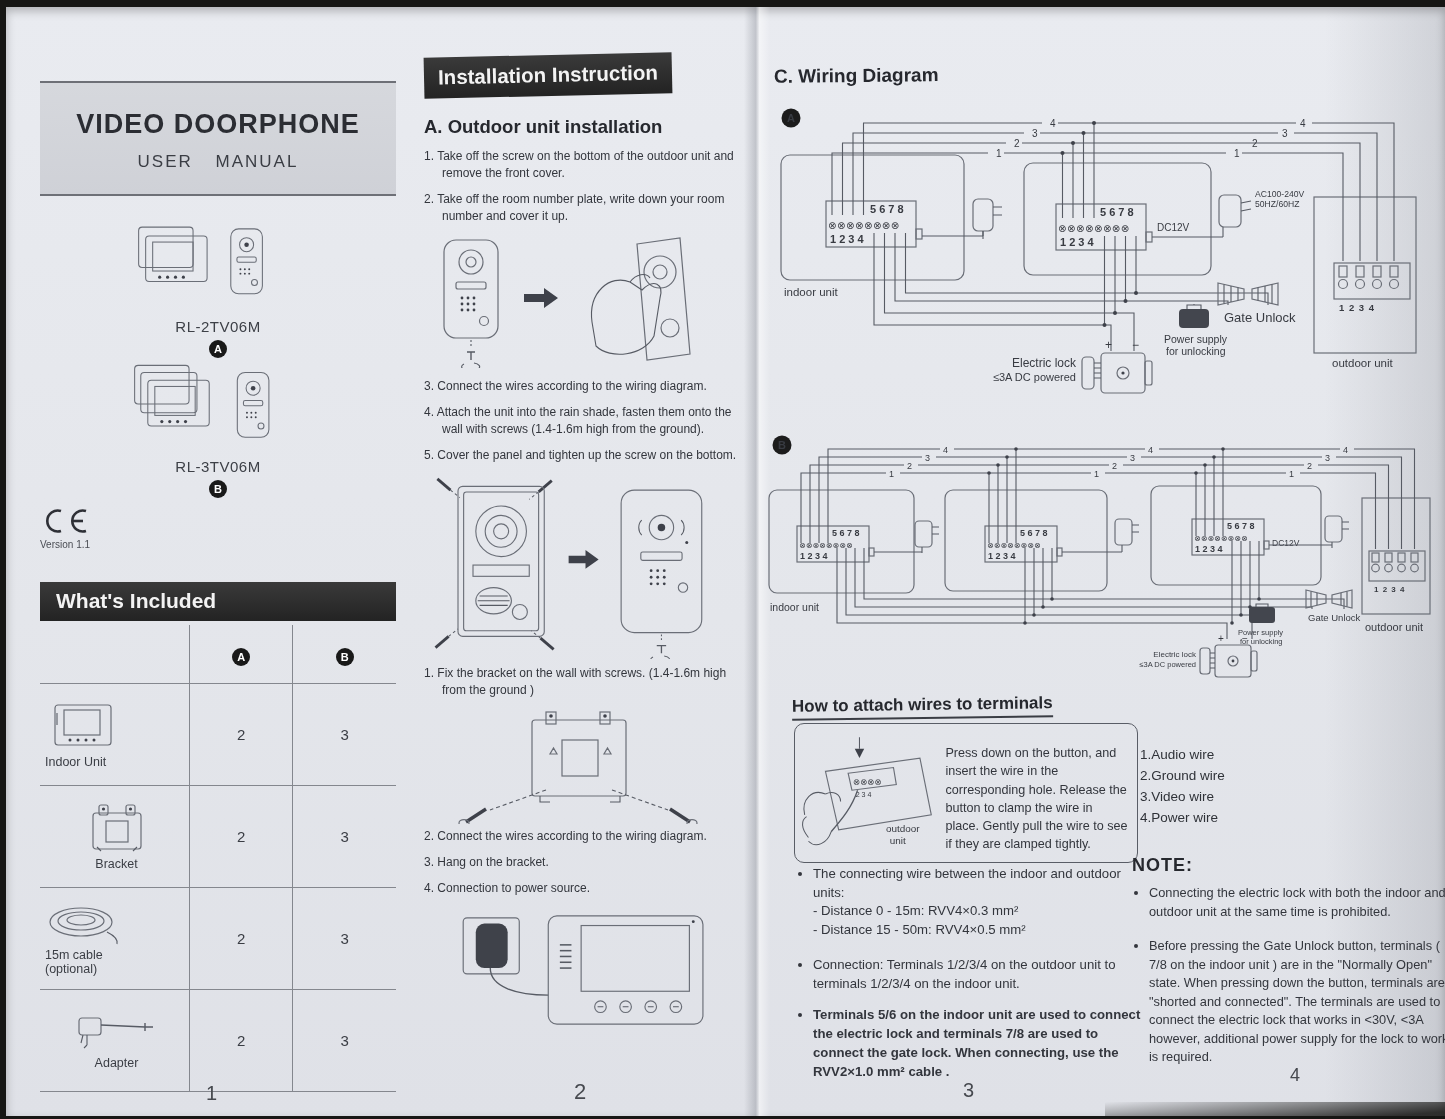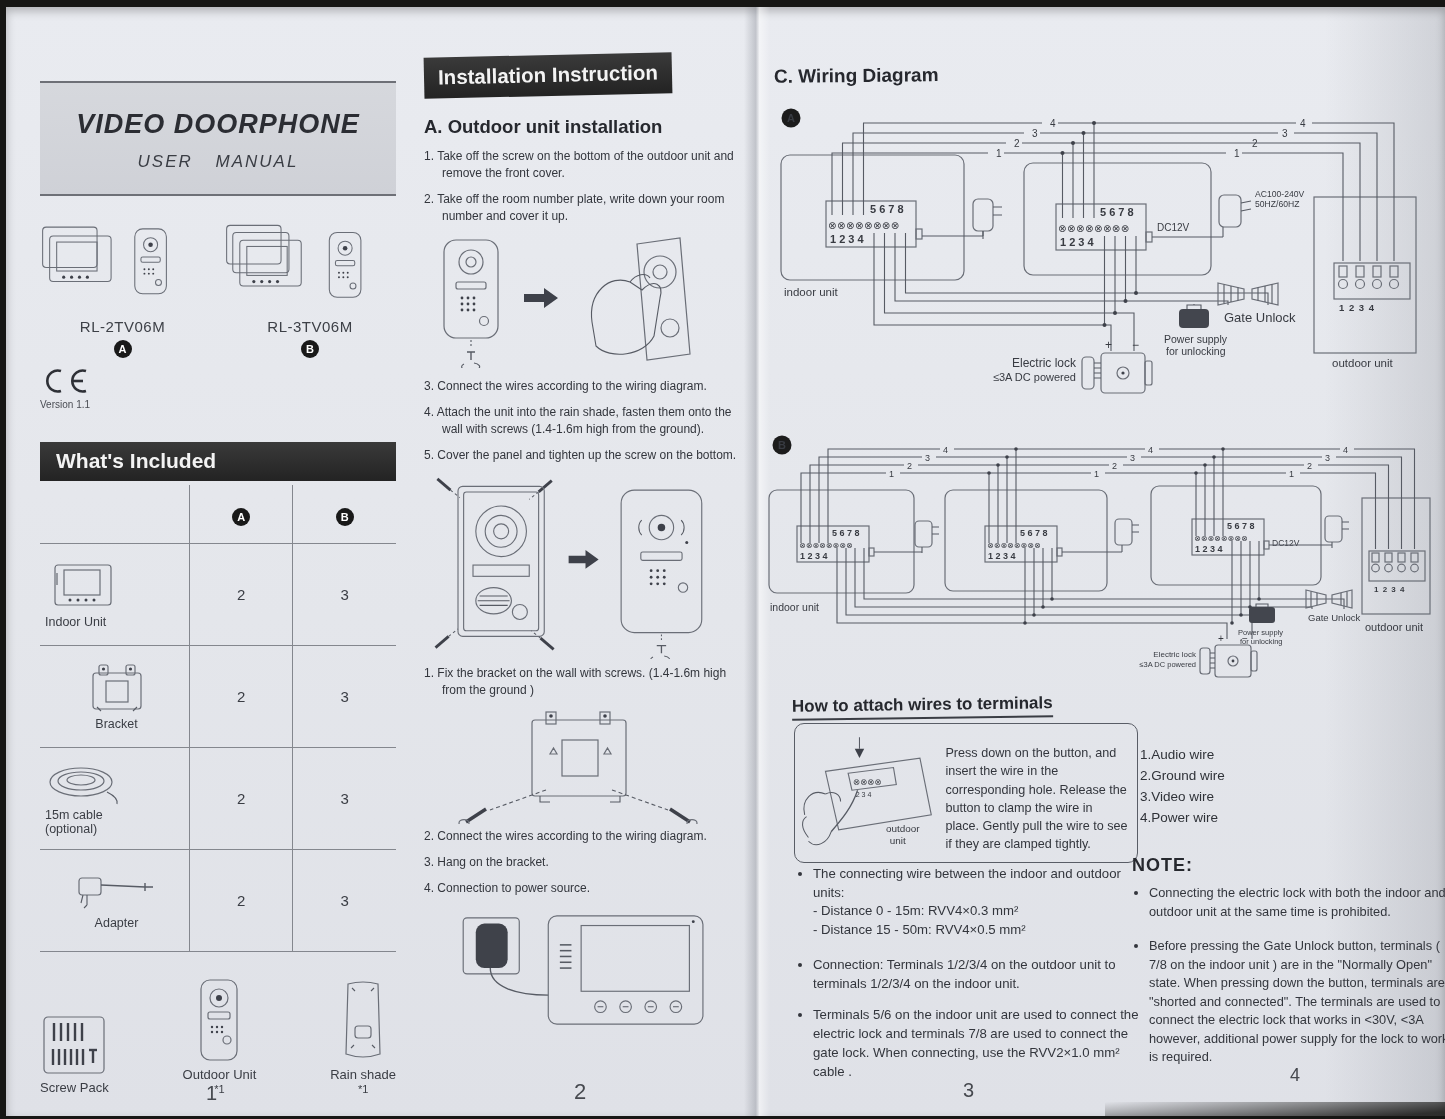--- a/index.html
+++ b/index.html
@@ -22,24 +22,24 @@
   ul.blt{margin:0;padding-left:17px;list-style:disc;}
   ul.blt li{margin-bottom:13px;}
   svg text{font-family:"Liberation Sans",sans-serif;fill:#383b42;}
   svg .scr{font-family:"DejaVu Sans",sans-serif;}
   svg .ln{stroke:#575b64;stroke-width:1.1;fill:none;}
   svg .ln2{stroke:#575b64;stroke-width:1.4;fill:none;}
   svg .bx{stroke:#6a6e77;stroke-width:1.2;fill:none;}
   svg .dot{fill:#3e414a;}
   
   .titlebox{border-top:2px solid #6e7077;border-bottom:2px solid #6e7077;
-    background:linear-gradient(180deg,#d6d8dd,#cfd1d7);text-align:center;padding:26px 0 22px 0;font-style:italic;}
+    background:linear-gradient(180deg,#d6d8dd,#cfd1d7);text-align:center;padding:26px 0 22px 0;}
   .titlebox .t1{font-size:27px;font-weight:bold;letter-spacing:1px;color:#2b2d33;}
   .titlebox .t2{font-size:17px;letter-spacing:2px;word-spacing:16px;margin-top:12px;color:#3a3d44;}
-  .kits{display:flex;justify-content:space-between;margin-top:22px;}
+  .kits{display:flex;justify-content:space-between;margin-top:22px;flex-direction:column;}
   .kit{text-align:center;}
   .kit .mdl{font-size:15px;letter-spacing:.5px;margin-top:4px;color:#3d4047;}
   .badge{width:18px;height:18px;border-radius:50%;background:#191919;color:#fff;font-weight:bold;
     font-size:11px;display:inline-flex;align-items:center;justify-content:center;margin-top:5px;}
   .ceblock{text-align:left;margin-top:10px;}
   .ver{font-size:10px;color:#4a4d54;margin-top:1px;}
   .wi-bar{font-size:21px;padding:7px 0 8px 16px;margin-top:32px;}
   table.inc{border-collapse:collapse;width:100%;margin-top:4px;}
   table.inc td{border-left:1px solid #84878e;text-align:center;font-size:15px;color:#3a3d44;}
   table.inc td:first-child{border-left:none;text-align:left;font-size:12.5px;}
@@ -678,21 +678,21 @@
       <div>2.Ground wire</div>
       <div>3.Video wire</div>
       <div>4.Power wire</div>
     </div>
 
     <ul class="blt blt3" style="position:absolute;left:38px;top:858px;width:330px;">
       <li><span class="pre">The connecting wire between the indoor and outdoor units:
 - Distance 0 - 15m: RVV4×0.3 mm²
 - Distance 15 - 50m: RVV4×0.5 mm²</span></li>
       <li style="margin-top:16px;"><span>Connection: Terminals 1/2/3/4 on the outdoor unit to terminals 1/2/3/4 on the indoor unit.</span></li>
-      <li style="margin-top:4px;"><span>Terminals 5/6 on the indoor unit are used to connect the electric lock and terminals 7/8 are used to connect the gate lock. When connecting, use the RVV2×1.0 mm² cable .</span></li>
+      <li style="margin-top:4px;font-weight:bold;"><span>Terminals 5/6 on the indoor unit are used to connect the electric lock and terminals 7/8 are used to connect the gate lock. When connecting, use the RVV2×1.0 mm² cable .</span></li>
     </ul>
 
     <div style="position:absolute;left:374px;top:848px;width:318px;">
       <div class="note-t">NOTE:</div>
       <ul class="blt blt4">
         <li><span>Connecting the electric lock with both the indoor and outdoor unit at the same time is prohibited.</span></li>
         <li style="margin-top:16px;"><span>Before pressing the Gate Unlock button, terminals ( 7/8 on the indoor unit ) are in the "Normally Open" state. When pressing down the button, terminals are "shorted and connected". The terminals are used to connect the electric lock that works in &lt;30V, &lt;3A however, additional power supply for the lock to work is required.</span></li>
       </ul>
     </div>
 

